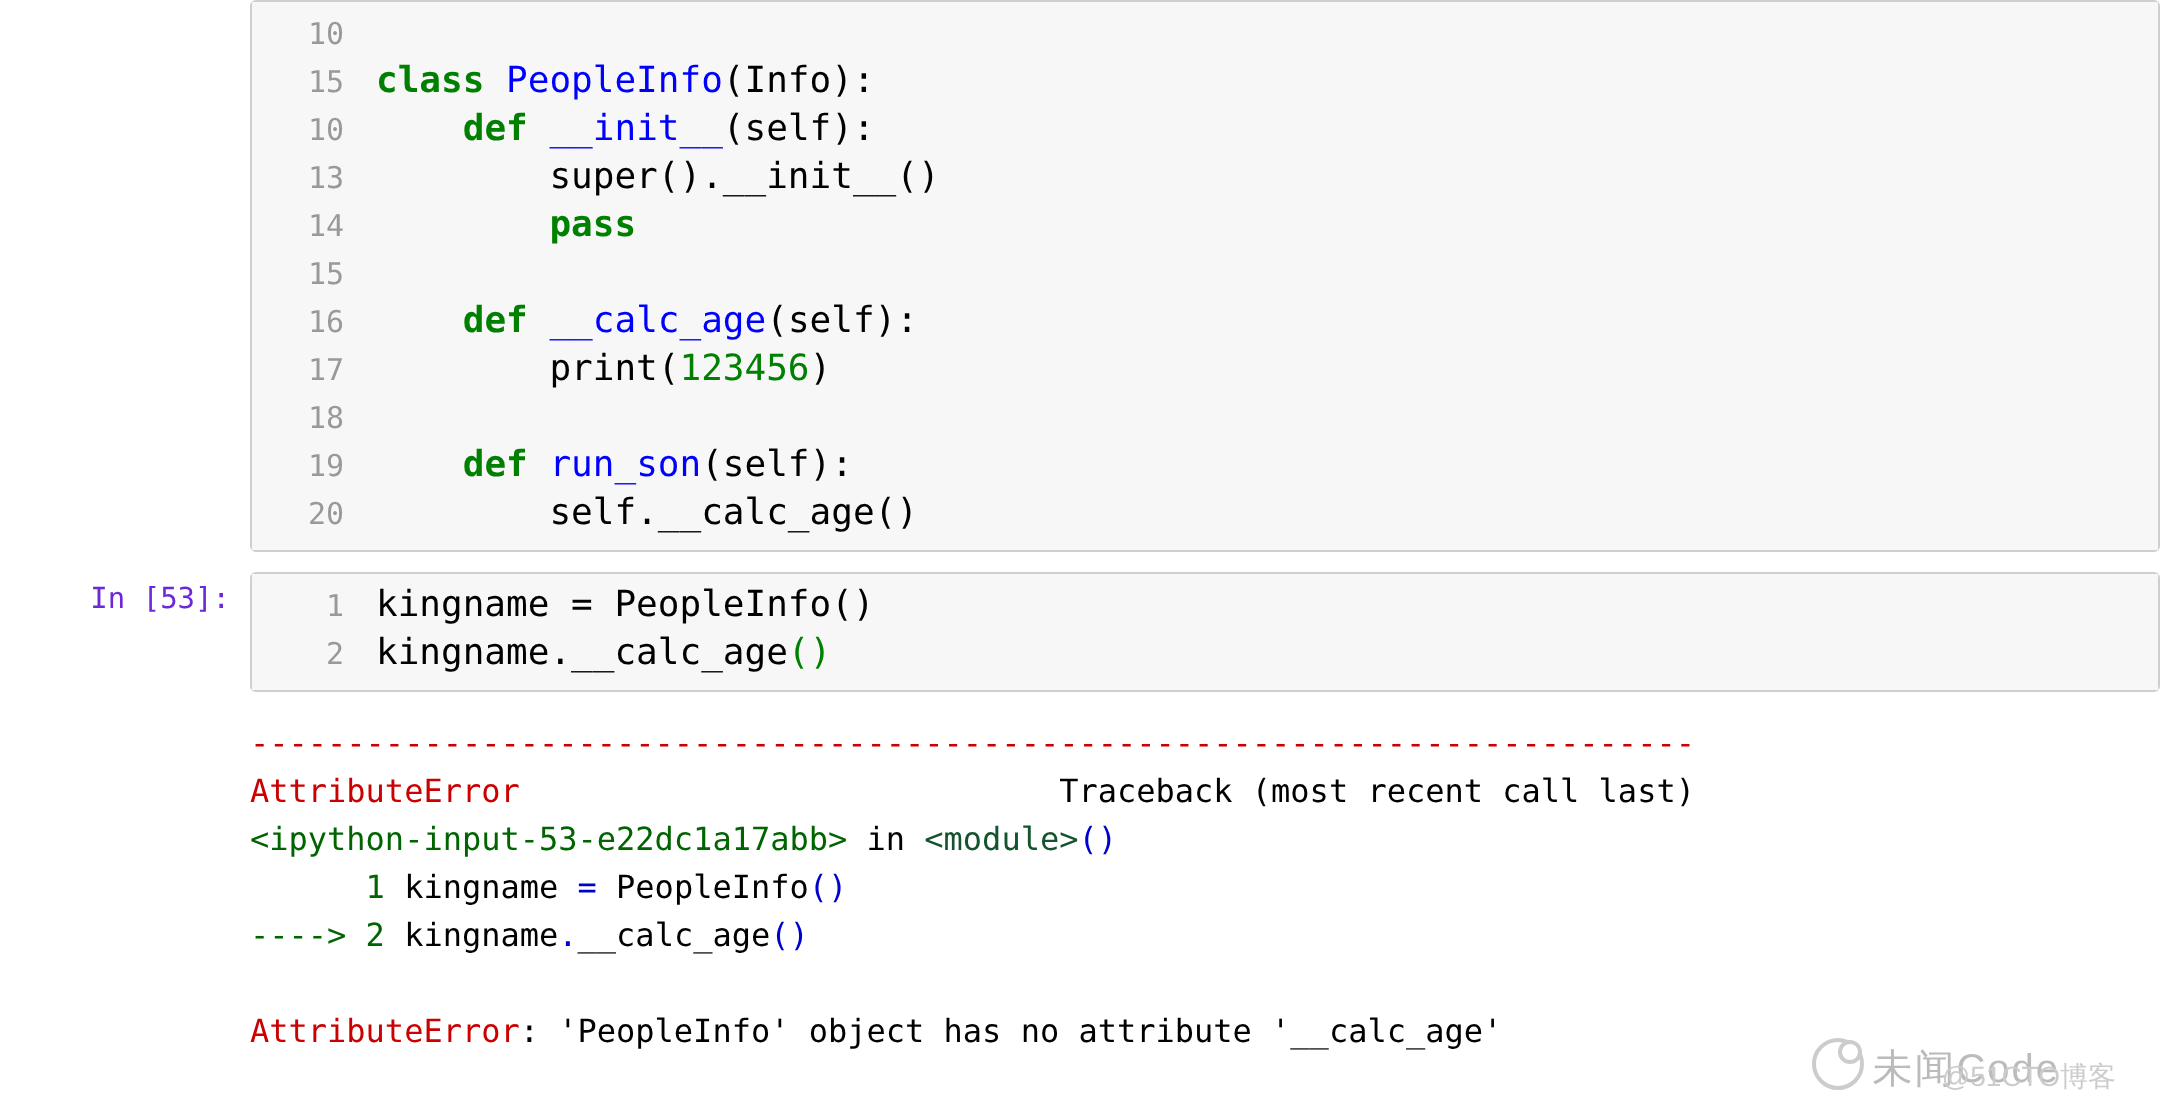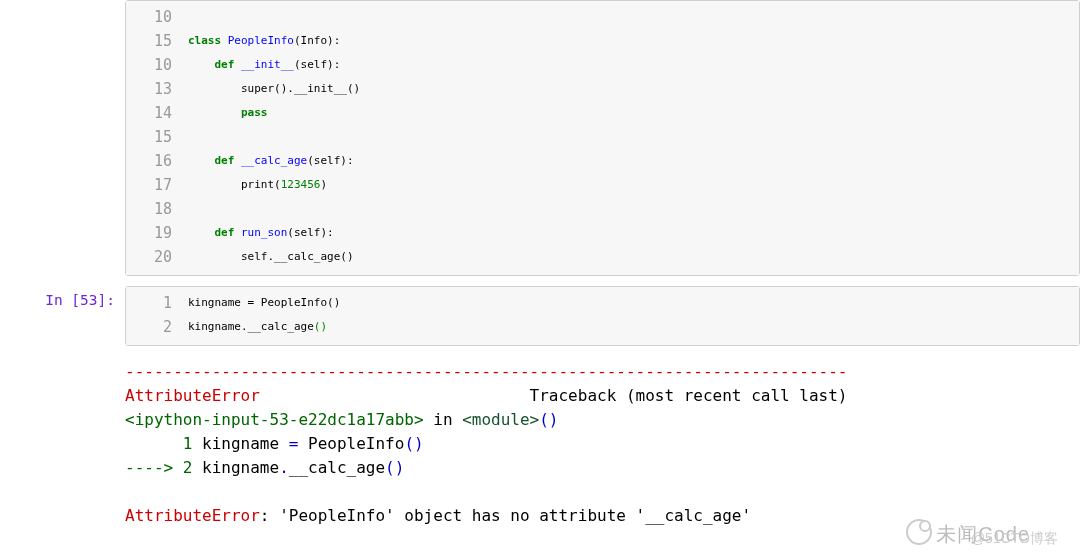--- a/index.html
+++ b/index.html
@@ -37,21 +37,21 @@
     color: #999;
     padding: 4px 8px 4px 0;
     font-size: 15px;
     line-height: 24px;
     background: #f7f7f7;
     border-right: 0;
     user-select: none;
   }
   .code {
     padding: 4px 8px 6px 8px;
-    font-size: 11px;
+    font-size: 18px;
     line-height: 24px;
     white-space: pre;
     flex: 1;
     background: #f7f7f7;
   }
   .output-area {
     flex: 1;
     padding: 4px 8px 4px 0;
     font-size: 16px;
     line-height: 24px;

